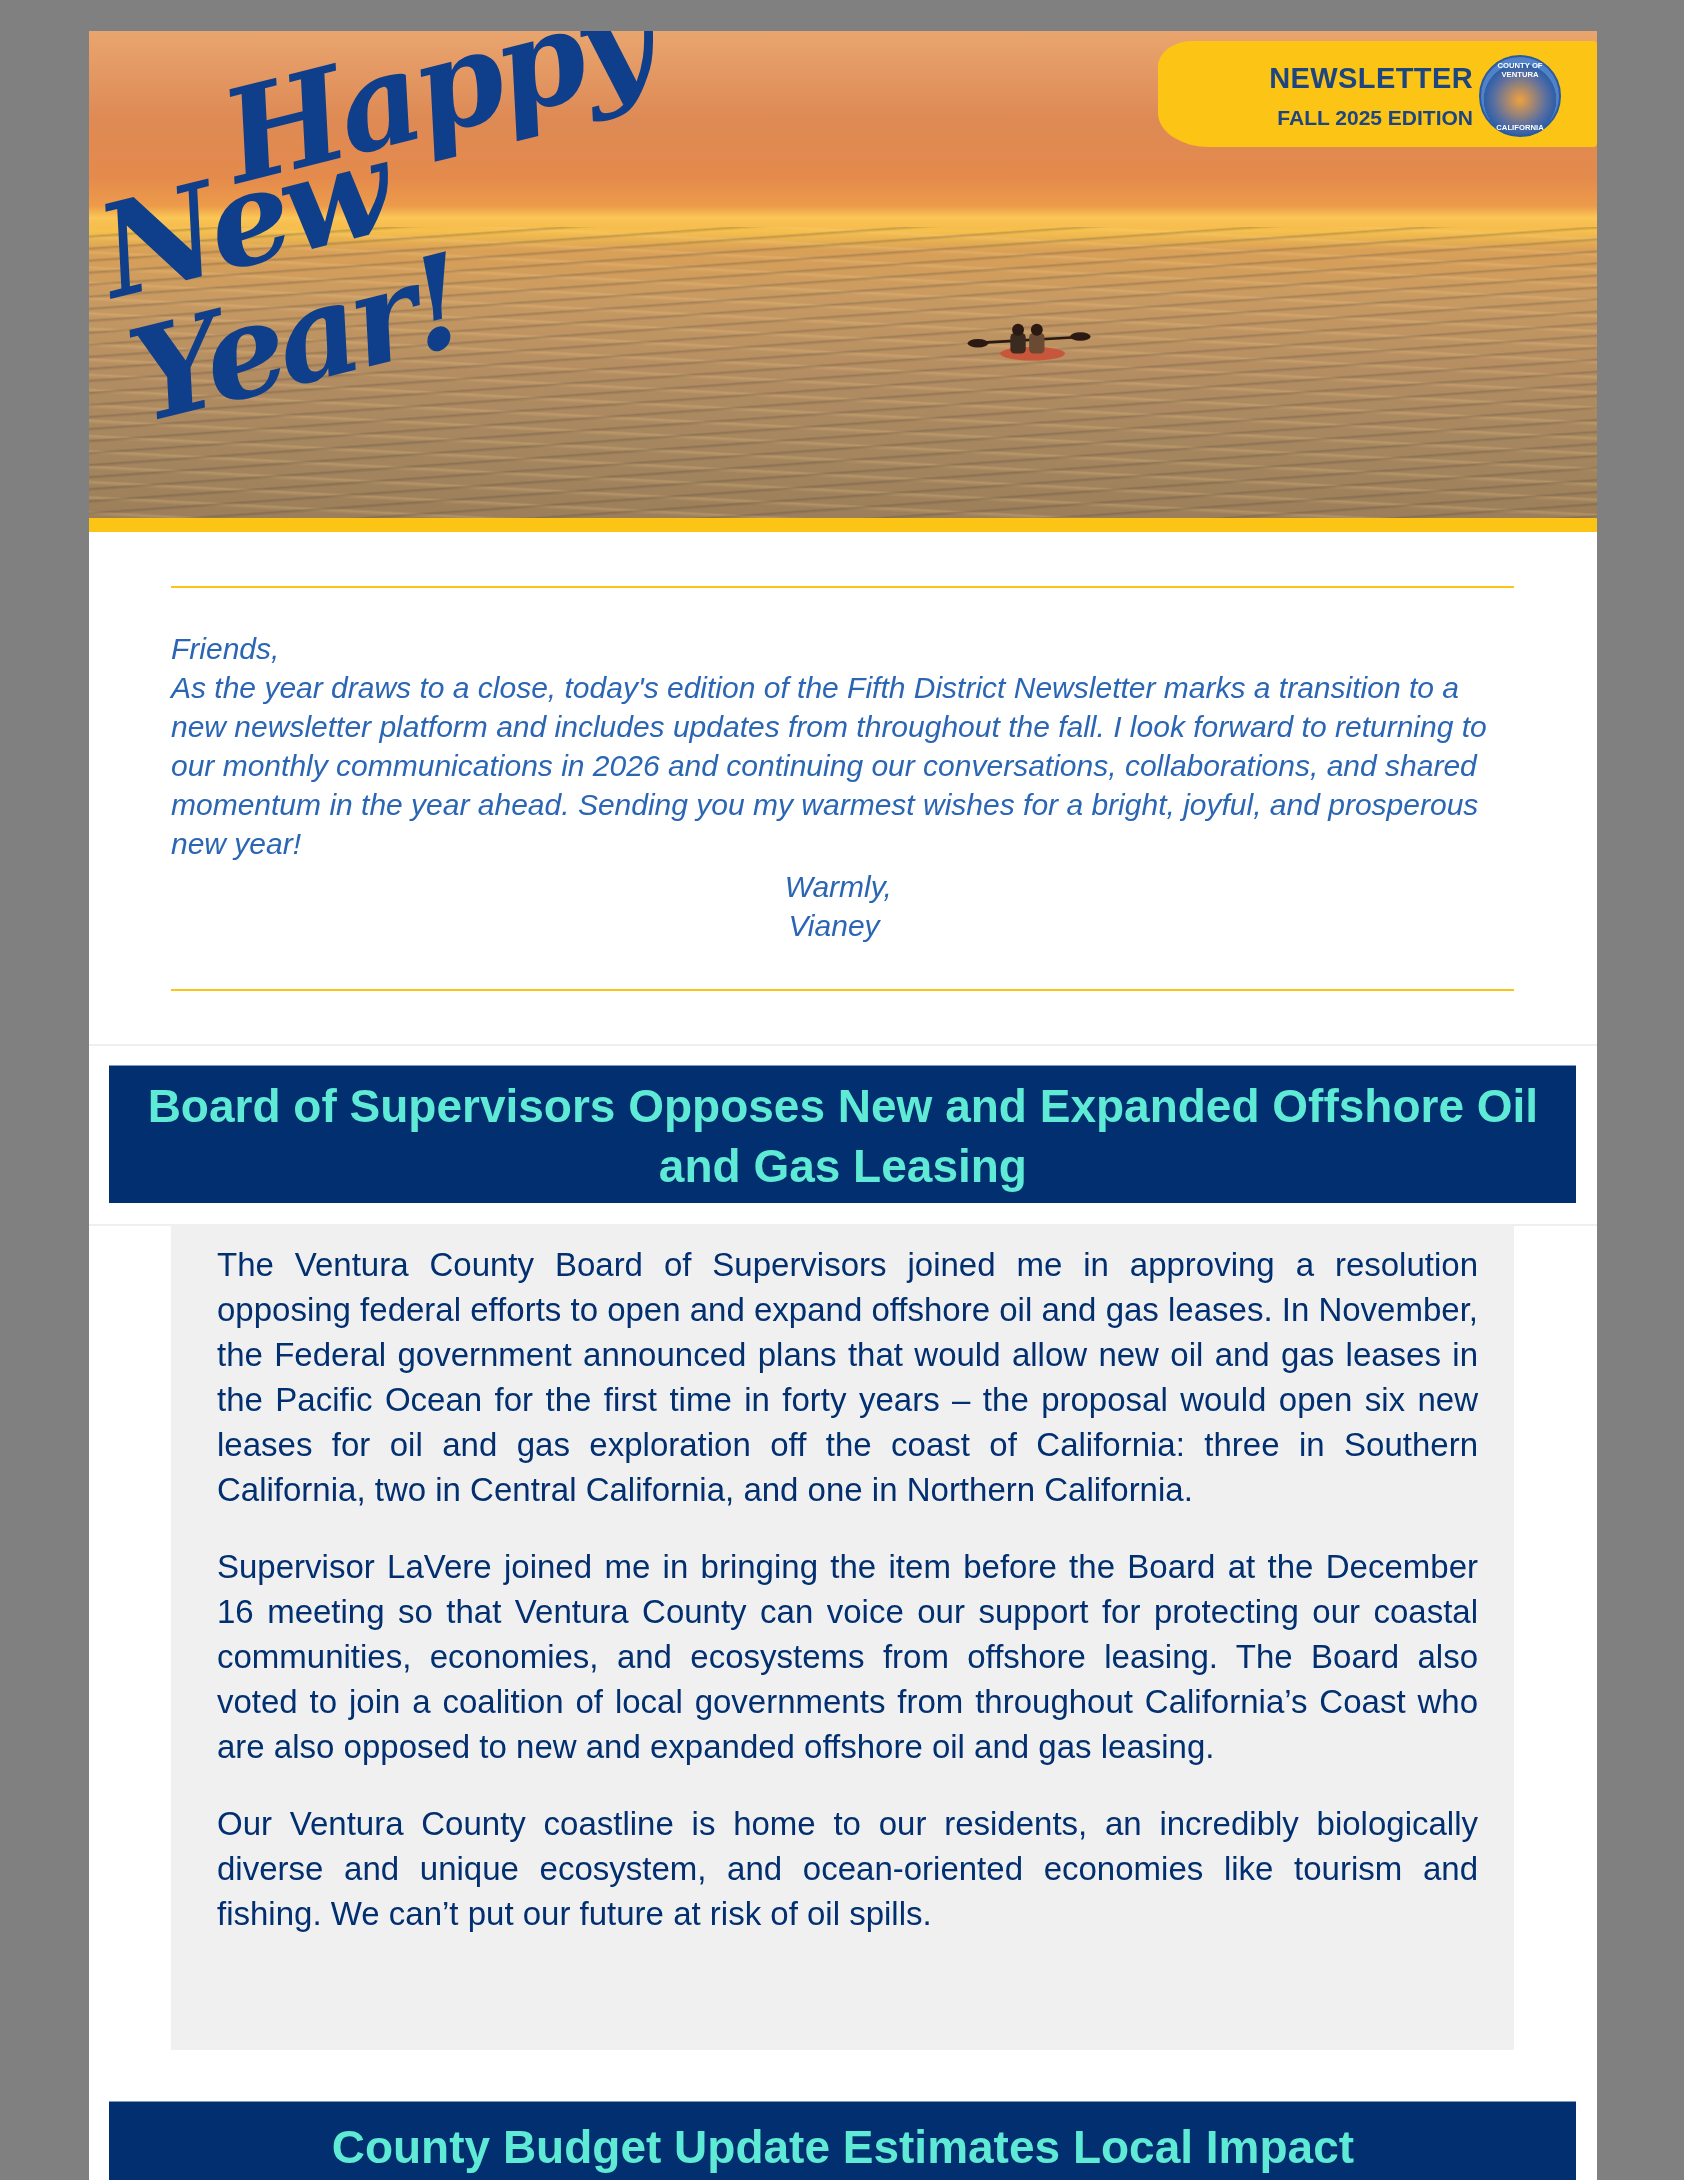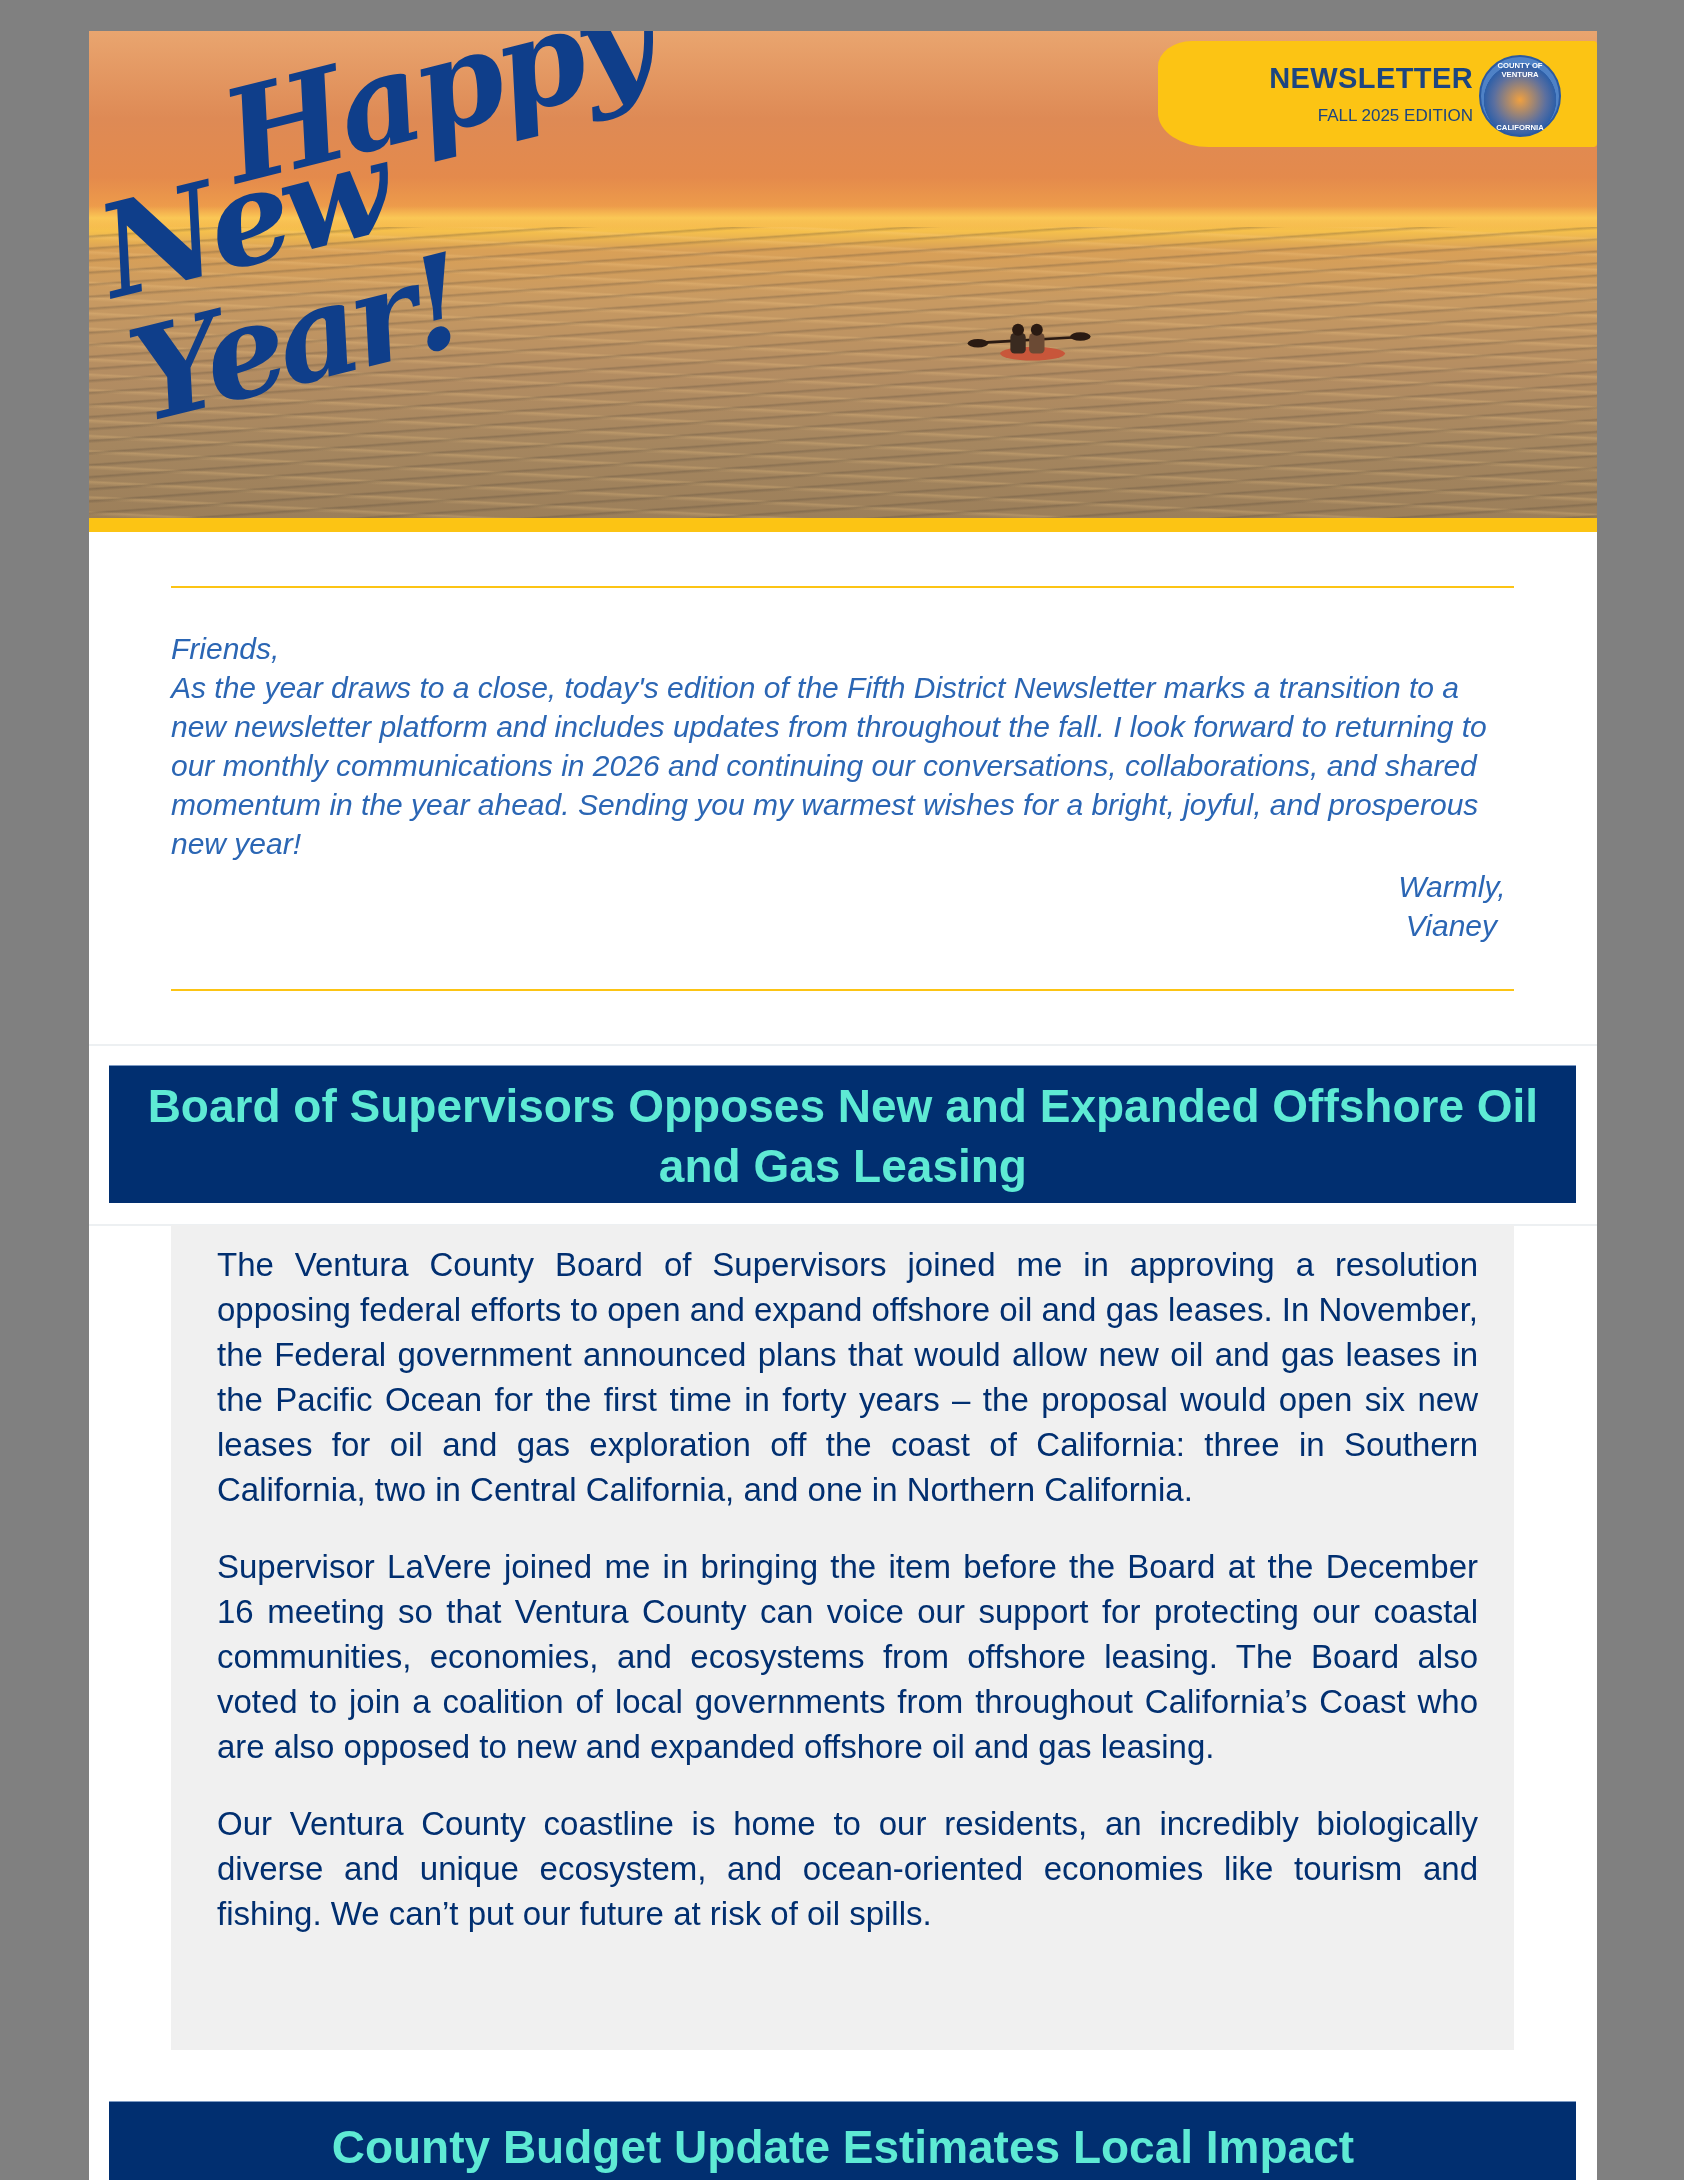--- a/index.html
+++ b/index.html
@@ -50,21 +50,21 @@
     position: absolute; left: 21px; top: 10.2px; width: 439px; height: 106px;
     background: #fcc414;
     border-radius: 34px 3.4px 3.4px 51px / 25.6px 3.4px 3.4px 34px;
   }
   .badge .title {
     position: absolute; right: 124px; top: 31px; color: #1d4580;
     font-weight: bold; font-size: 29px; letter-spacing: 0.4px;
   }
   .badge .edition {
     position: absolute; right: 124px; top: 75px; color: #1d4580;
-    font-weight: normal; font-size: 17px;
+    font-weight: bold; font-size: 21px;
   }
   .badge .seal {
     position: absolute; right: 36px; top: 24px; width: 82px; height: 82px; border-radius: 50%;
     background: radial-gradient(circle at 50% 55%, #f0a040 0%, #5a6fa0 45%, #2d5fa8 62%, #4f82c6 63%, #4f82c6 100%);
     border: 2.6px solid #2b5aa1; box-sizing: border-box;
   }
   .badge .seal span {
     position: absolute; left: 0; right: 0; top: 4.3px; text-align: center; color: #fff; font-size: 7.7px; font-weight: bold;
   }
   .badge .seal span.bottom { top: auto; bottom: 3.4px; }
@@ -88,21 +88,21 @@
   }
   
   .divider {
     position: absolute; left: 82px; width: 1343px; height: 1.7px; background: #fcc414;
   }
   .letter {
     position: absolute; left: 82px; top: 598px; width: 1343px;
     color: #2b66b4; font-style: italic; font-size: 30px; line-height: 39px;
   }
   .letter p { margin: 0; }
-  .letter .sign { text-align: right; padding-right: 8.5px; margin-top: 1.7px; line-height: 43px; }
+  .letter .sign { text-align: center; padding-right: 8.5px; margin-top: 1.7px; line-height: 43px; }
   .sep {
     position: absolute; left: 0; width: 1508px; height: 1.7px; background: #edf0f2;
   }
   
   .banner {
     position: absolute; left: 20.4px; width: 1467px; background: #012f70;
     border-top: 1.7px solid #7d9ac3; box-sizing: border-box;
     color: #5eead4; font-weight: bold; font-size: 46px; line-height: 60px;
     text-align: center; padding: 10.2px 17px;
   }

